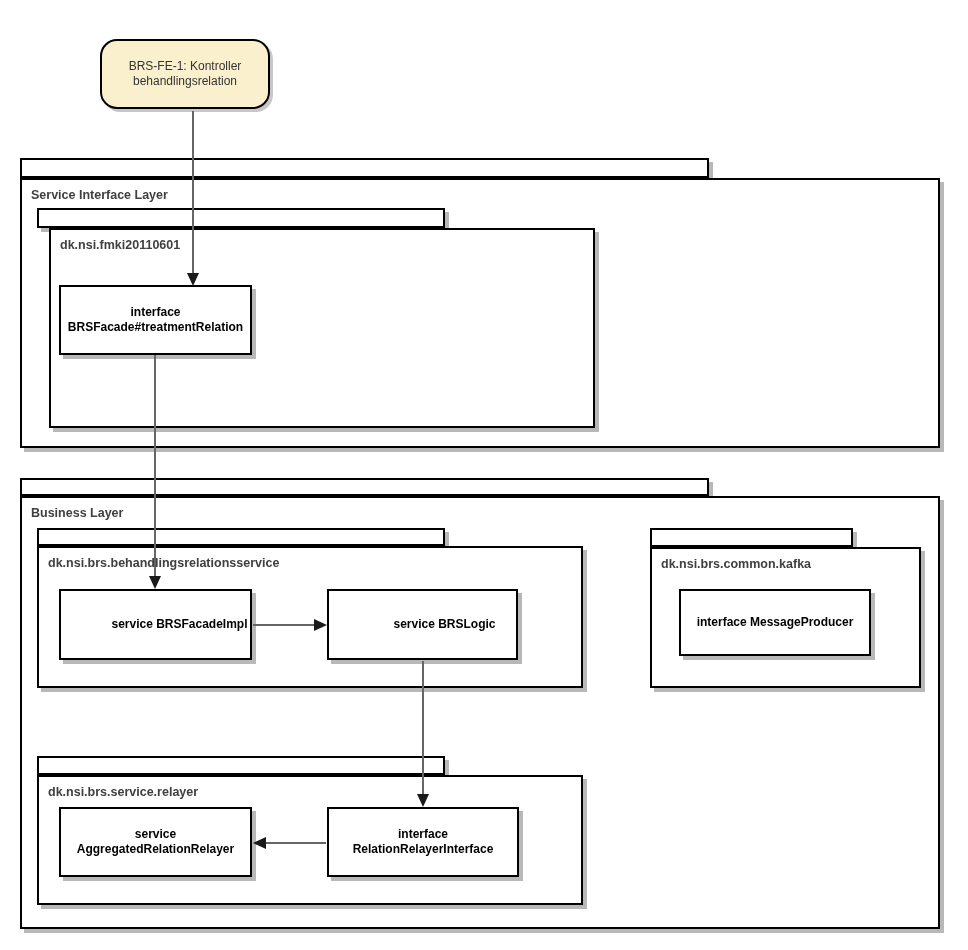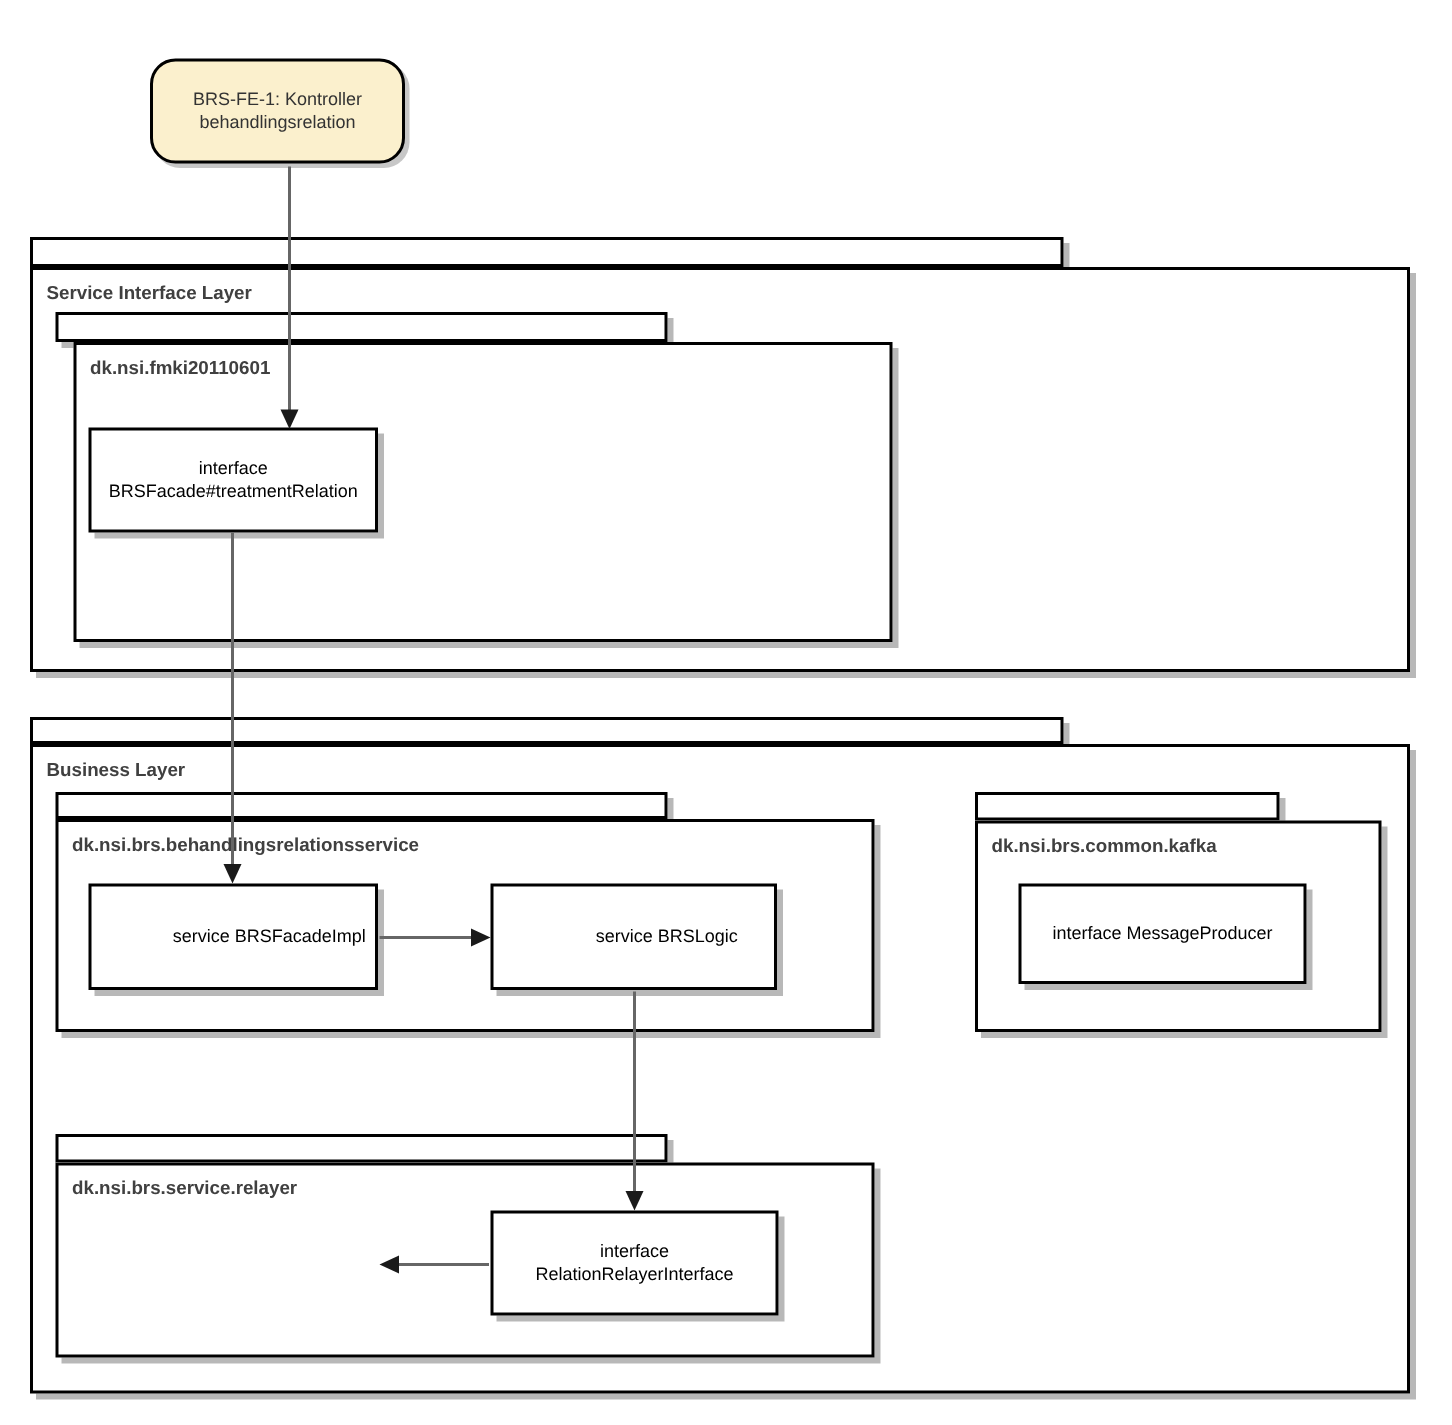--- a/index.html
+++ b/index.html
@@ -47,21 +47,21 @@
     background: #ffffff;
     border: 2px solid #000000;
     box-sizing: border-box;
     box-shadow: 4px 4px 0 rgba(0,0,0,0.28);
     display: flex;
     flex-direction: column;
     align-items: center;
     justify-content: center;
     text-align: center;
     font-size: 12px;
-    font-weight: normal;
+    font-weight: bold;
     color: #000000;
     line-height: 15px;
   }
 
   
   .note {
     position: absolute;
     left: 100px;
     top: 39px;
     width: 170px;
@@ -156,20 +156,24 @@
 
   <div class="node n-mp">
     <div>interface MessageProducer</div>
   </div>
 
   <div class="pkg-tab rel-tab"></div>
   <div class="pkg-body rel-body">
     <div class="pkg-label">dk.nsi.brs.service.relayer</div>
   </div>
 
+  <div class="node n-arr">
+    <div>service</div>
+    <div>AggregatedRelationRelayer</div>
+  </div>
 
   <div class="node n-rri">
     <div>interface</div>
     <div>RelationRelayerInterface</div>
   </div>
 
   <div class="note">
     <div>BRS-FE-1: Kontroller</div>
     <div>behandlingsrelation</div>
   </div>

